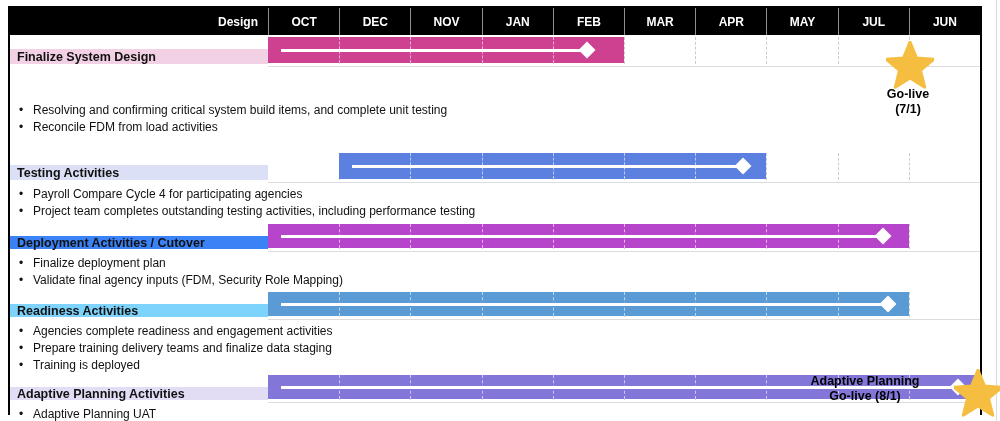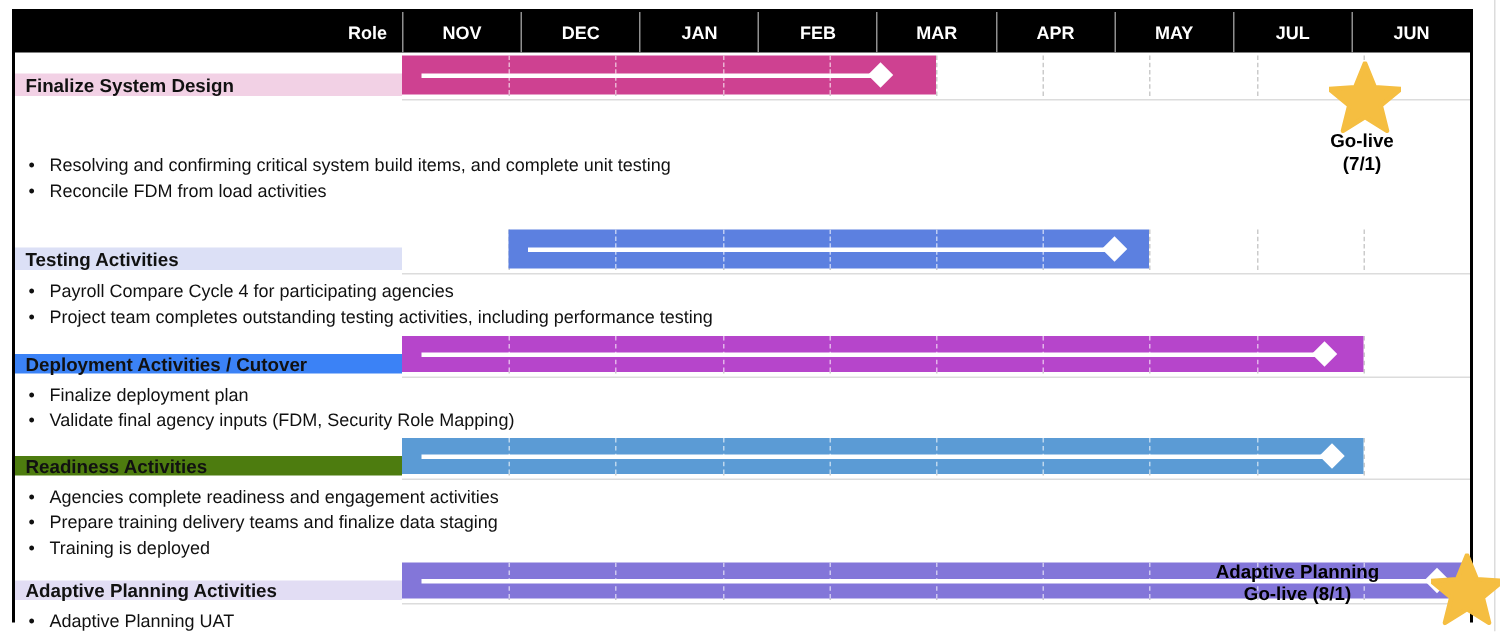--- a/index.html
+++ b/index.html
@@ -51,24 +51,25 @@
   .ms-label.center { text-align:center; }
   .ms-label.right { text-align:center; }
 
   .window-edge { position:absolute; right:3px; top:0; bottom:0; width:1px; background:#dcdcdc; }
 </style>
 </head>
 <body>
 
 <div class="chart">
   <div class="header-row">
-    <div class="month-label-cell">Role</div>
+    <div class="month-label-cell">Design</div>
     <div class="months">
+        <div class="month-cell">OCT</div>
+        <div class="month-cell">DEC</div>
         <div class="month-cell">NOV</div>
-        <div class="month-cell">DEC</div>
         <div class="month-cell">JAN</div>
         <div class="month-cell">FEB</div>
         <div class="month-cell">MAR</div>
         <div class="month-cell">APR</div>
         <div class="month-cell">MAY</div>
         <div class="month-cell">JUL</div>
         <div class="month-cell">JUN</div>
       </div>
   </div>
   <div>
@@ -156,21 +157,21 @@
             </div>
           </div>
         </div>
         <ul class="bullets">
           <li>Finalize deployment plan</li>
           <li>Validate final agency inputs (FDM, Security Role Mapping)</li>
         </ul>
       </div>
       <div class="section sec3">
         <div class="bar-row">
-          <div class="label-cell" style="background: #4d7c0f;">Readiness Activities</div>
+          <div class="label-cell" style="background: #7dd3fc;">Readiness Activities</div>
           <div class="tl">
             <div class="grid" style="left: 71.2px;"></div>
             <div class="grid" style="left: 142.4px;"></div>
             <div class="grid" style="left: 213.6px;"></div>
             <div class="grid" style="left: 284.8px;"></div>
             <div class="grid" style="left: 356px;"></div>
             <div class="grid" style="left: 427.2px;"></div>
             <div class="grid" style="left: 498.4px;"></div>
             <div class="grid" style="left: 569.6px;"></div>
             <div class="grid" style="left: 640.8px;"></div>

